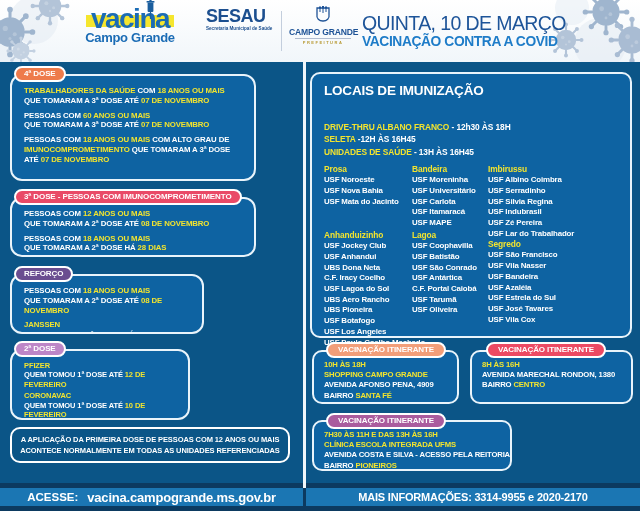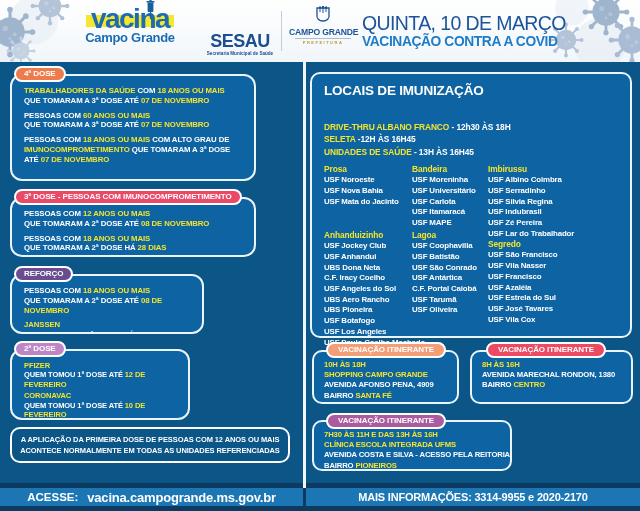--- a/index.html
+++ b/index.html
@@ -8,21 +8,21 @@
   
   .header{position:absolute;left:0;top:0;width:640px;height:62px;
           background:linear-gradient(180deg,#ffffff 0%,#f1f6fa 100%);overflow:hidden}
   .deco{position:absolute;left:0;top:0;width:640px;height:62px;pointer-events:none}
   .logo-vacina{position:absolute;left:56px;top:4px;width:148px;text-align:center;z-index:2}
   .vacina-word{display:inline-block;position:relative;font-size:28px;line-height:30px;font-weight:bold;
        letter-spacing:-1.5px;color:#1B6CB5;padding:0 5px;
        background:linear-gradient(180deg,transparent 36%,#F5E62E 36%,#F5E62E 76%,transparent 76%)}
   .syringe{position:absolute;left:60%;top:-8px}
   .vacina-sub{font-size:13px;font-weight:bold;color:#1B6CB5;margin-top:-4px;letter-spacing:-0.3px}
-  .logo-sesau{position:absolute;left:206px;top:32px;width:68px;text-align:center;color:#1C4F8F;z-index:2}
+  .logo-sesau{position:absolute;left:206px;top:7px;width:68px;text-align:left;color:#1C4F8F;z-index:2}
   .sesau-word{font-size:18px;font-weight:bold;letter-spacing:-0.5px;line-height:18px}
   .sesau-sub{font-size:4.6px;font-weight:bold;line-height:5px;margin-top:1px}
   .header-vline{position:absolute;left:281px;top:11px;width:1px;height:40px;background:#c3cedd}
   .logo-city{position:absolute;left:289px;top:6px;width:68px;text-align:center;color:#1D5296;z-index:2}
   .city-name{font-size:8.6px;font-weight:bold;letter-spacing:-0.2px;margin-top:0px;white-space:nowrap}
   .city-sub{font-size:4px;font-weight:bold;color:#b89a34;border-top:1px solid #b0bcd0;margin:1px 6px 0;
             padding-top:1px;letter-spacing:1.5px}
   .date-block{position:absolute;left:362px;top:12px;z-index:2}
   .date-line{font-size:19.5px;font-weight:normal;color:#1D5499;letter-spacing:-0.6px;line-height:22px;white-space:nowrap}
   .campaign-line{font-size:13.8px;font-weight:bold;color:#1E7CC8;letter-spacing:-0.4px;line-height:15px;white-space:nowrap}
@@ -191,21 +191,21 @@
                 <div class="unit">USF Mata do Jacinto</div>
               </div>
           </div>
           <div>
             <div class="rname">Anhanduizinho</div>
             <div>
                 <div class="unit">USF Jockey Club</div>
                 <div class="unit">USF Anhandui</div>
                 <div class="unit">UBS Dona Neta</div>
                 <div class="unit">C.F. Iracy Coelho</div>
-                <div class="unit">USF Angeles do Sol</div>
+                <div class="unit">USF Lagoa do Sol</div>
                 <div class="unit">UBS Aero Rancho</div>
                 <div class="unit">UBS Pioneira</div>
                 <div class="unit">USF Botafogo</div>
                 <div class="unit">USF Los Angeles</div>
                 <div class="unit">USF Paulo Coelho Machado</div>
               </div>
           </div>
         </div>
         <div class="rcol rcol-2">
           <div class="rgroup-first">
@@ -241,21 +241,21 @@
                 <div class="unit">USF Indubrasil</div>
                 <div class="unit">USF Zé Pereira</div>
                 <div class="unit">USF Lar do Trabalhador</div>
               </div>
           </div>
           <div>
             <div class="rname">Segredo</div>
             <div>
                 <div class="unit">USF São Francisco</div>
                 <div class="unit">USF Vila Nasser</div>
-                <div class="unit">USF Francisco</div>
+                <div class="unit">USF Bandeira</div>
                 <div class="unit">USF Azaléia</div>
                 <div class="unit">USF Estrela do Sul</div>
                 <div class="unit">USF José Tavares</div>
                 <div class="unit">USF Vila Cox</div>
               </div>
           </div>
         </div>
       </div>
     </div>
 

